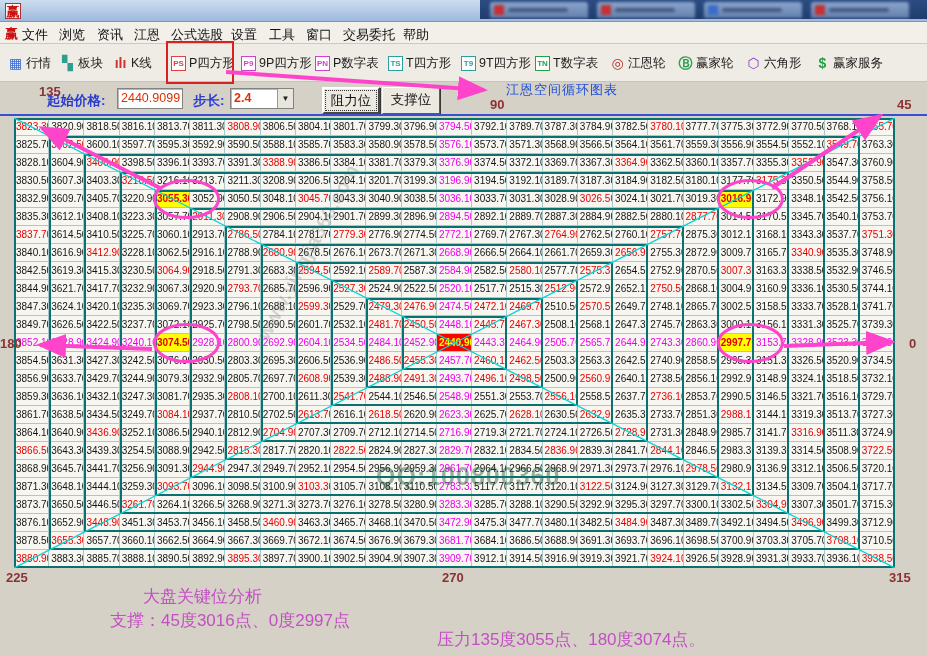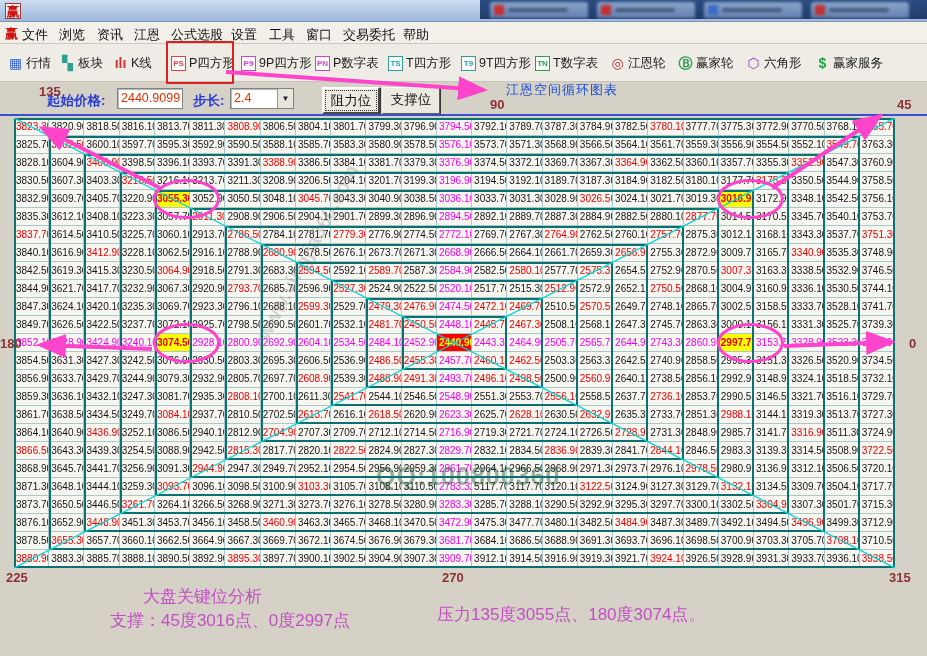--- a/index.html
+++ b/index.html
@@ -33,21 +33,21 @@
   .tool-icon.glyph { font-size:14px; line-height:15px; border:none; background:none; }
   .tool-label { font-size:12.5px; color:#1c1c1c; white-space:nowrap; }
   .anno-box { position:absolute; left:166px; top:41px; width:68px; height:43px; border:2px solid #d82222; z-index:30; pointer-events:none; }
 
   
   .controls { position:absolute; left:16px; top:82px; width:927px; height:48px; }
   .ctl-label { position:absolute; font-size:13.5px; font-weight:bold; color:#2a3bd0; top:10px; }
   .ctl-input { position:absolute; top:6px; height:21px; background:#fff; border:1px solid #828282;
     box-shadow:inset 1px 1px 0 #b9b9b9; font-size:12.5px; color:#e03000; padding:0 3px; line-height:19px; }
   .combo { display:flex; }
-  .combo .val { flex:1; line-height:19px; }
+  .combo .val { flex:1; line-height:19px;font-weight:bold; }
   .combo .dd { width:16px; height:19px; background:#e8e5dd; border-left:1px solid #999;
     font-size:8px; line-height:19px; text-align:center; color:#222; cursor:pointer; }
   .pushbtn { position:absolute; top:5px; width:58px; height:27px; background:#ece9e0; font-size:13.5px; color:#111;
     border:1px solid; border-color:#ffffff #5f5c55 #5f5c55 #ffffff; box-shadow:1px 1px 0 #3a3832; text-align:center; line-height:24px; cursor:pointer; }
   .pushbtn.focused { outline:1px dotted #333; outline-offset:-4px; border-width:2px; border-color:#fff #4a4842 #4a4842 #fff; }
 
   .blue-sep { position:absolute; left:0; top:114px; width:927px; height:2px; background:#3a50d0; }
 
   
   #grid { position:absolute; left:14px; top:118px; width:881px; height:450px; background:#f7f6f1;
@@ -828,21 +828,21 @@
       <svg id="gridsvg">
         <line x1="440.5" y1="225" x2="0" y2="0" stroke="#00d5d5" stroke-width="1.3"></line>
         <line x1="440.5" y1="225" x2="881" y2="0" stroke="#00d5d5" stroke-width="1.3"></line>
         <line x1="440.5" y1="225" x2="0" y2="450" stroke="#00d5d5" stroke-width="1.3"></line>
         <line x1="440.5" y1="225" x2="881" y2="450" stroke="#00d5d5" stroke-width="1.3"></line>
       </svg>
     </div>
 
   <div class="note" style="left:143px; top:585px;">大盘关键位分析</div>
   <div class="note" style="left:110px; top:609px;">支撑：45度3016点、0度2997点</div>
-  <div class="note" style="left:437px; top:603px;">压力135度3055点、180度3074点。</div>
+  <div class="note" style="left:437px; top:628px;">压力135度3055点、180度3074点。</div>
 
   <svg id="pagesvg">
     <defs>
       <marker id="ah" markerWidth="9" markerHeight="8" refX="6.5" refY="3" orient="auto" markerUnits="strokeWidth">
         <path d="M0,0 L7.5,3 L0,6 z" fill="#ff44cc"></path>
       </marker>
     </defs>
     <ellipse cx="186.6" cy="199" rx="32" ry="18.5" fill="none" stroke="#ff44cc" stroke-width="3"></ellipse>
     <ellipse cx="750.4" cy="199" rx="32" ry="18.5" fill="none" stroke="#ff44cc" stroke-width="3"></ellipse>
     <ellipse cx="186.6" cy="343" rx="32" ry="18.5" fill="none" stroke="#ff44cc" stroke-width="3"></ellipse>

